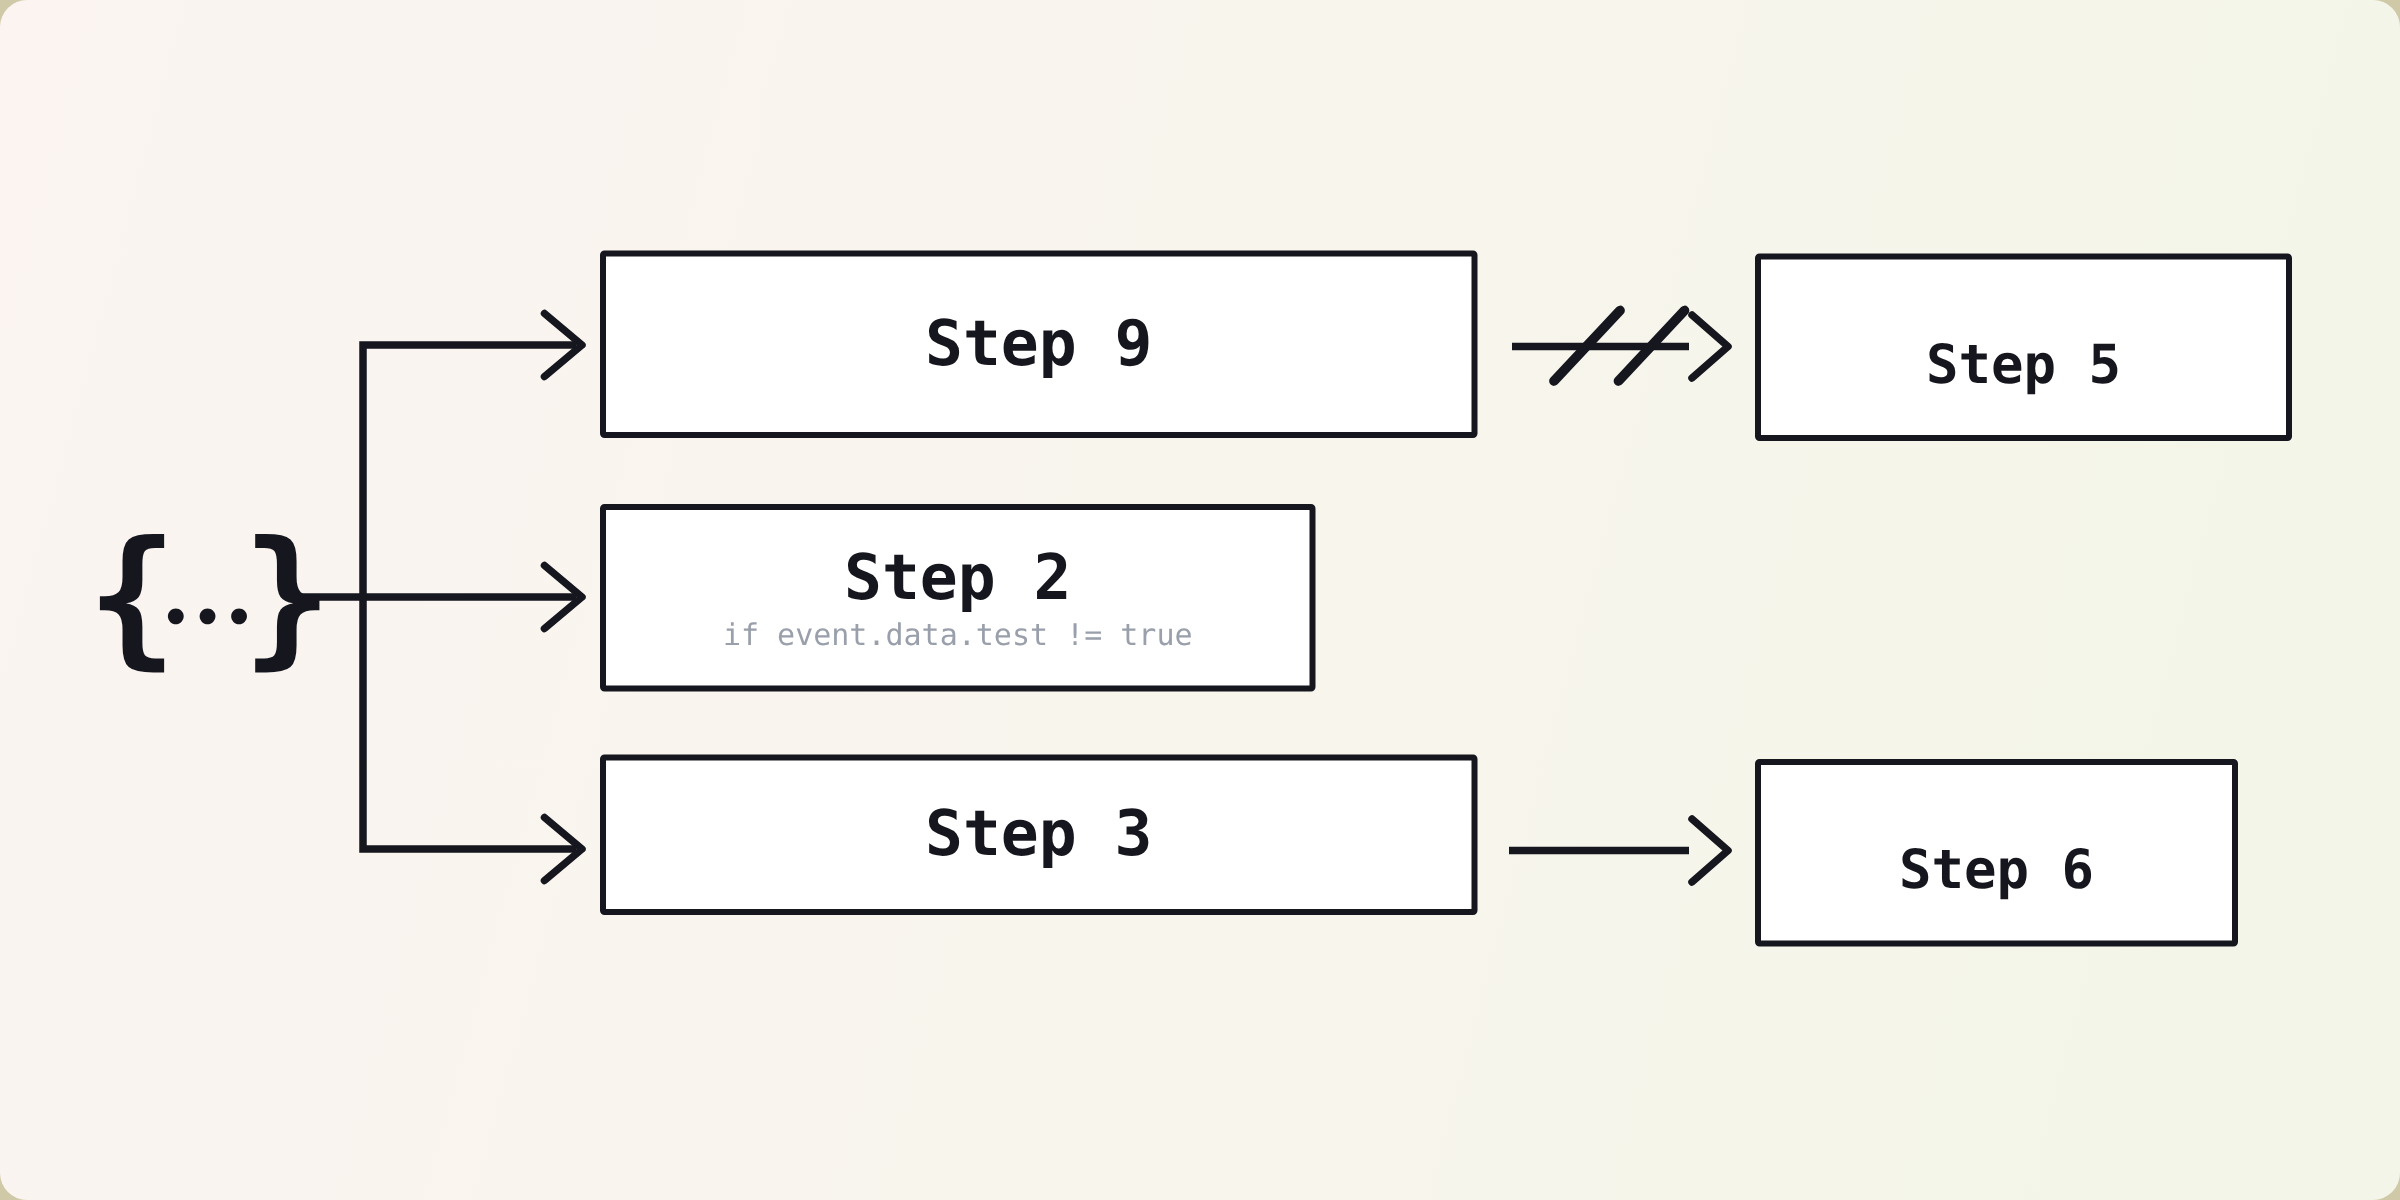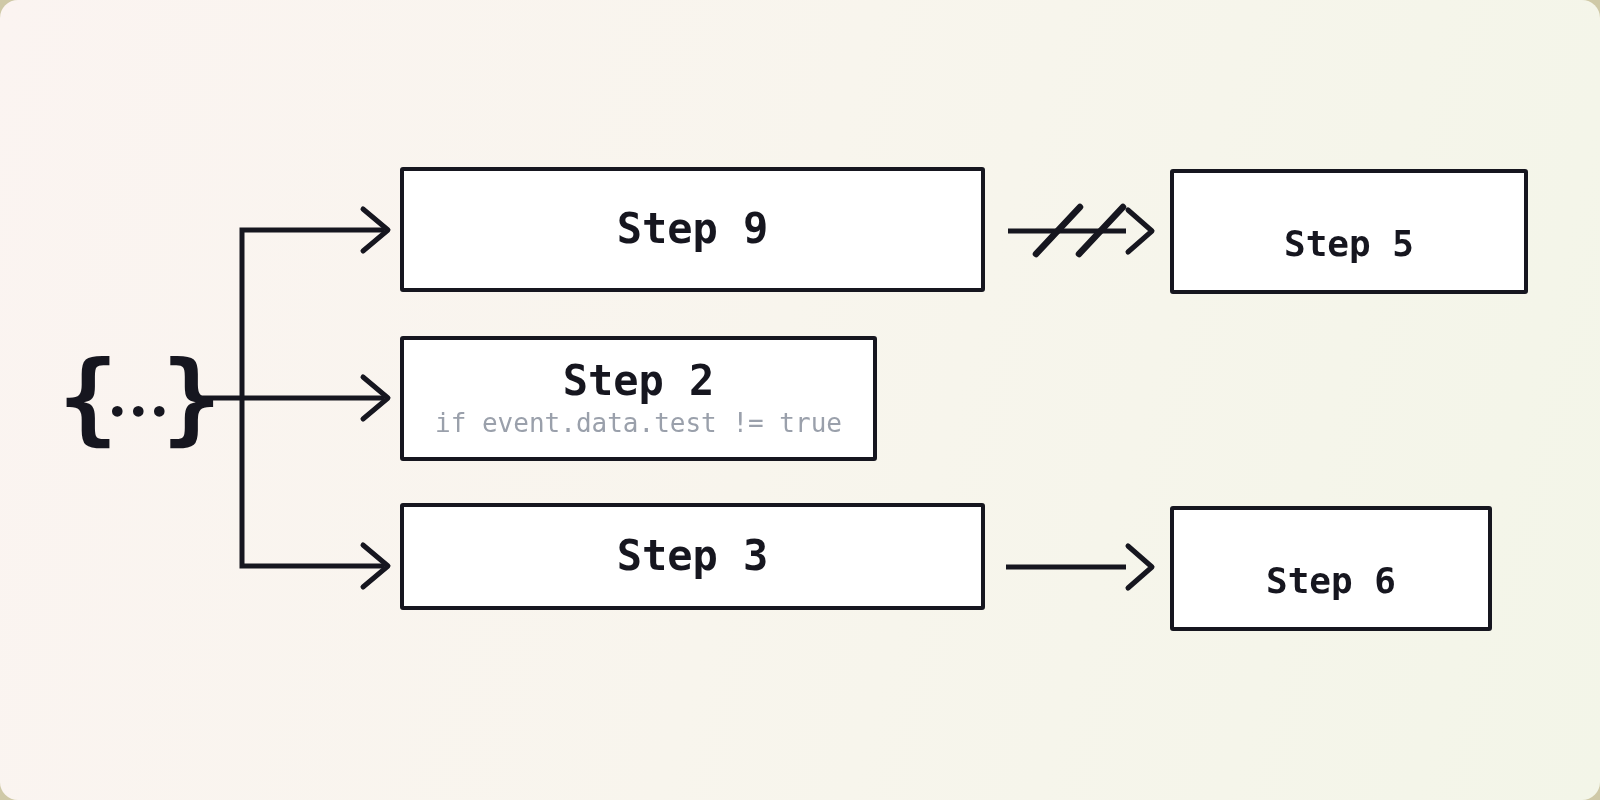--- a/index.html
+++ b/index.html
@@ -27,21 +27,21 @@
     display:flex;flex-direction:column;align-items:center;justify-content:center;
   }
   .node-title{
     font-family:"DejaVu Sans Mono",monospace;
     font-weight:700;font-size:42px;line-height:1.1;
     color:#16161f;white-space:nowrap;
   }
   .node.small .node-title{font-size:36px;margin-top:24px;}
   .node-cond{
     font-family:"DejaVu Sans Mono",monospace;
-    font-weight:400;font-size:26px;line-height:1.15;
+    font-weight:400;font-size:20px;line-height:1.15;
     color:#9aa0ab;white-space:nowrap;margin-top:4px;
   }
   .n-step1{left:400px;top:167px;width:585px;height:125px;}
   .n-step2{left:400px;top:336px;width:477px;height:125px;}
   .n-step3{left:400px;top:503px;width:585px;height:107px;}
   .n-step5{left:1170px;top:169px;width:358px;height:125px;}
   .n-step6{left:1170px;top:506px;width:322px;height:125px;}
   .source{
     position:absolute;left:58px;top:352px;height:92px;
     display:flex;align-items:center;

